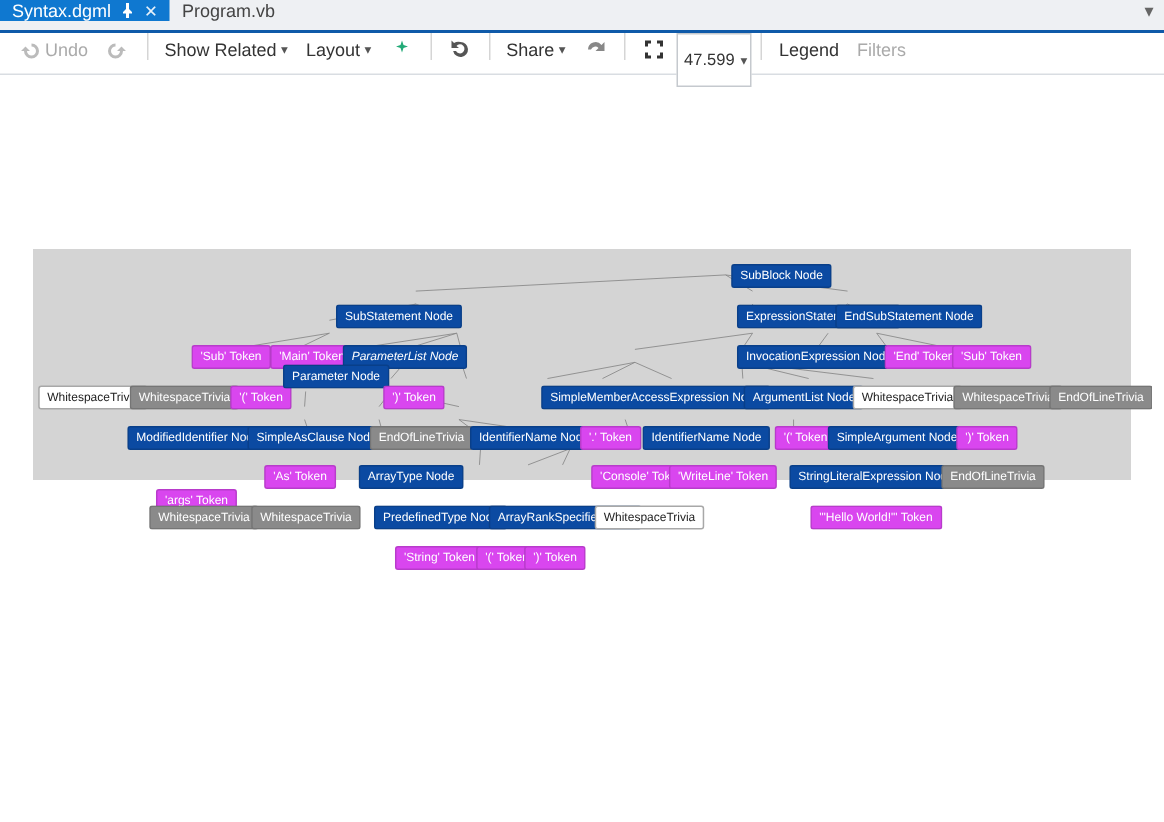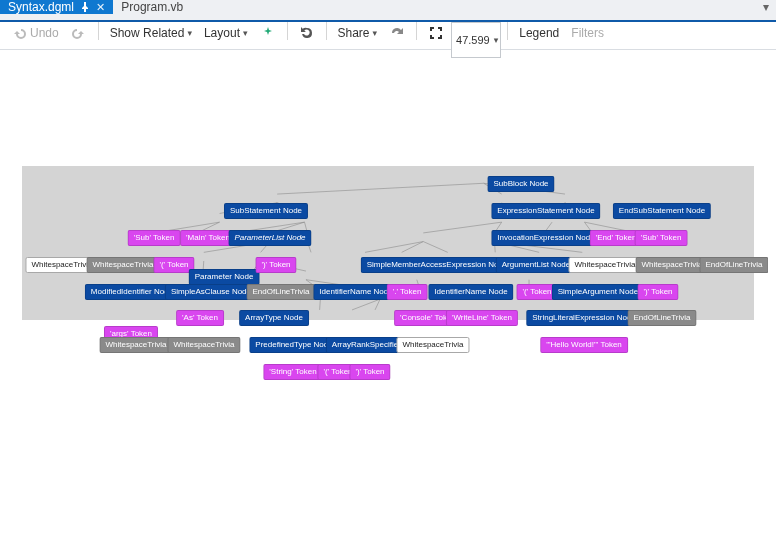--- a/index.html
+++ b/index.html
@@ -248,31 +248,31 @@
           <line x1="252" y1="158" x2="355" y2="173" stroke="#888" stroke-width="0.8"></line>
           <line x1="406" y1="158" x2="411" y2="173" stroke="#888" stroke-width="0.8"></line>
           <line x1="562" y1="158" x2="562" y2="173" stroke="#888" stroke-width="0.8"></line>
           <line x1="272" y1="185" x2="271" y2="200" stroke="#888" stroke-width="0.8"></line>
           <line x1="355" y1="185" x2="316" y2="200" stroke="#888" stroke-width="0.8"></line>
           <line x1="355" y1="185" x2="348" y2="200" stroke="#888" stroke-width="0.8"></line>
         </svg>
     <div class="node kind-blue" style="left: 499px; top: 18px;">SubBlock Node</div>
         <div class="node kind-blue" style="left: 212px; top: 45px; margin-left: 32px;">SubStatement Node</div>
         <div class="node kind-blue" style="left: 524px; top: 45px;">ExpressionStatement Node</div>
-        <div class="node kind-blue" style="left: 640px; top: 45px;">EndSubStatement Node</div>
+        <div class="node kind-blue" style="left: 584px; top: 45px;">EndSubStatement Node</div>
         <div class="node kind-green" style="left: 132px; top: 72px;">'Sub' Token</div>
         <div class="node kind-green" style="left: 186px; top: 72px;">'Main' Token</div>
         <div class="node kind-blue" style="left: 248px; top: 72px; font-style: italic;">ParameterList Node</div>
         <div class="node kind-blue" style="left: 524px; top: 72px;">InvocationExpression Node</div>
         <div class="node kind-green" style="left: 594px; top: 72px;">'End' Token</div>
         <div class="node kind-green" style="left: 639px; top: 72px;">'Sub' Token</div>
         <div class="node kind-white" style="left: 40px; top: 99px;">WhitespaceTrivia</div>
         <div class="node kind-gray" style="left: 101px; top: 99px;">WhitespaceTrivia</div>
         <div class="node kind-green" style="left: 152px; top: 99px;">'(' Token</div>
-        <div class="node kind-blue" style="left: 202px; top: 111px; text-align: center;">Parameter Node</div>
+        <div class="node kind-blue" style="left: 202px; top: 85px; text-align: center;">Parameter Node</div>
         <div class="node kind-green" style="left: 254px; top: 99px;">')' Token</div>
         <div class="node kind-blue" style="left: 415px; top: 99px;">SimpleMemberAccessExpression Node</div>
         <div class="node kind-blue" style="left: 514px; top: 99px;">ArgumentList Node</div>
         <div class="node kind-white" style="left: 583px; top: 99px;">WhitespaceTrivia</div>
         <div class="node kind-gray" style="left: 650px; top: 99px;">WhitespaceTrivia</div>
         <div class="node kind-gray" style="left: 712px; top: 99px;">EndOfLineTrivia</div>
         <div class="node kind-blue" style="left: 110px; top: 126px;">ModifiedIdentifier Node</div>
         <div class="node kind-blue" style="left: 189px; top: 126px;">SimpleAsClause Node</div>
         <div class="node kind-gray" style="left: 259px; top: 126px;">EndOfLineTrivia</div>
         <div class="node kind-blue" style="left: 334px; top: 126px;">IdentifierName Node</div>

